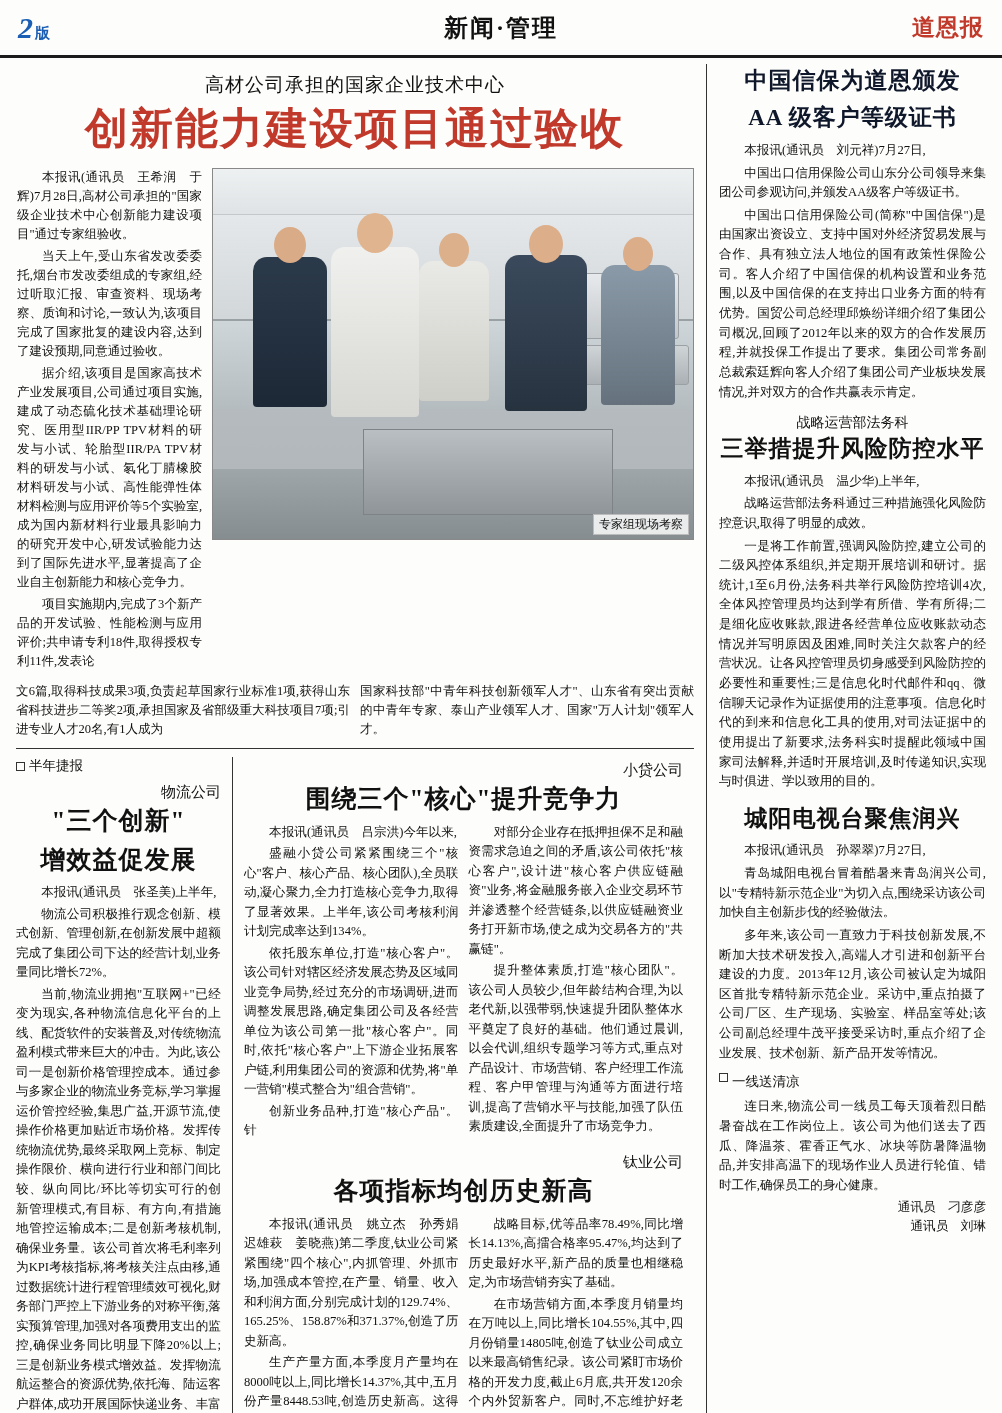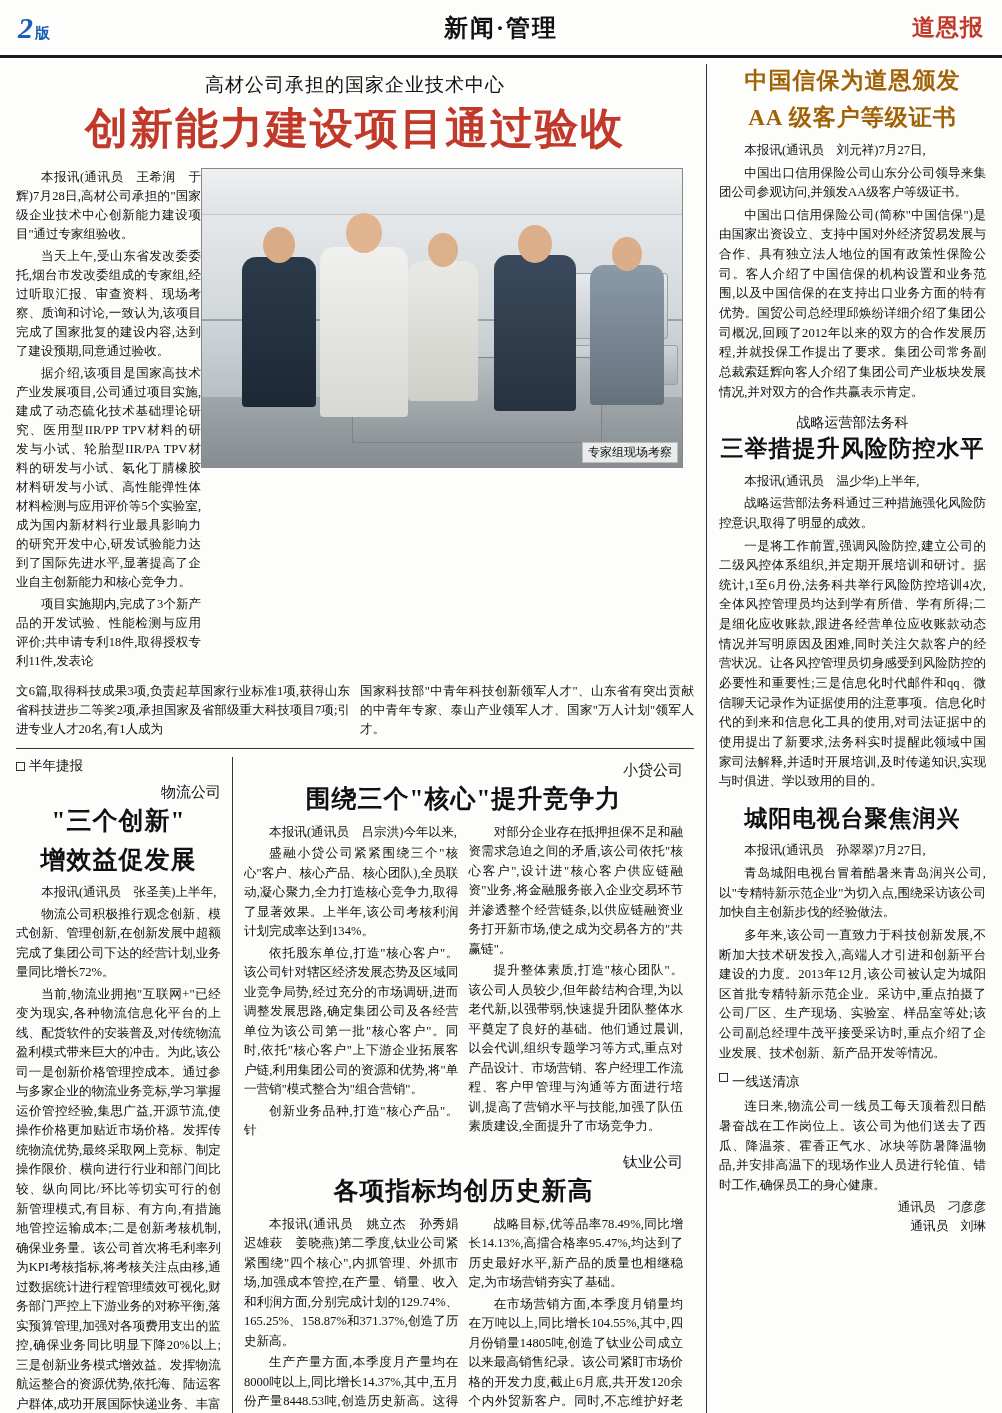--- a/index.html
+++ b/index.html
@@ -76,32 +76,34 @@
     text-align:center;
     font-size:43px;
     font-weight:bold;
     color:#c0392b;
     letter-spacing:2px;
     margin:2px 0 10px 0;
     font-family:"Liberation Serif", serif;
   }
   .lead-wrap {
     display:flex;
+    gap:10px;
+    justify-content:flex-end;
   }
   .lead-text {
     width:185px;
     font-size:12.5px;
     line-height:1.52;
     text-align:justify;
   }
   .lead-text p { margin:0 0 3px 0; text-indent:2em; }
   .photo-wrap {
     position:relative;
     width:482px;
-    height:300px;
+    height:372px;
     overflow:hidden;
     border:1px solid #888;
   }
   .photo {
     position:absolute; inset:0;
     background:
       linear-gradient(180deg,#d8dde1 0%,#cfd5d8 38%,#b9bfc2 39%,#aeb4b7 100%);
   }
   .photo .ceiling {
     position:absolute; top:0; left:0; right:0; height:46px;
@@ -216,21 +218,21 @@
   .two-sub {
     display:flex; gap:10px;
   }
   .two-sub > div { flex:1; font-size:12.6px; line-height:1.55; text-align:justify; }
   .two-sub p { margin:0 0 2px 0; text-indent:2em; }
   
   .r-head {
     text-align:center;
     font-size:23px;
     font-weight:bold;
-    color:#a16207;
+    color:#0f172a;
     line-height:1.28;
     margin:2px 0 8px 0;
     letter-spacing:1px;
   }
   .r-head.black { color:#111; }
   .r-sub {
     text-align:center;
     font-size:14px;
     margin:12px 0 2px 0;
   }

